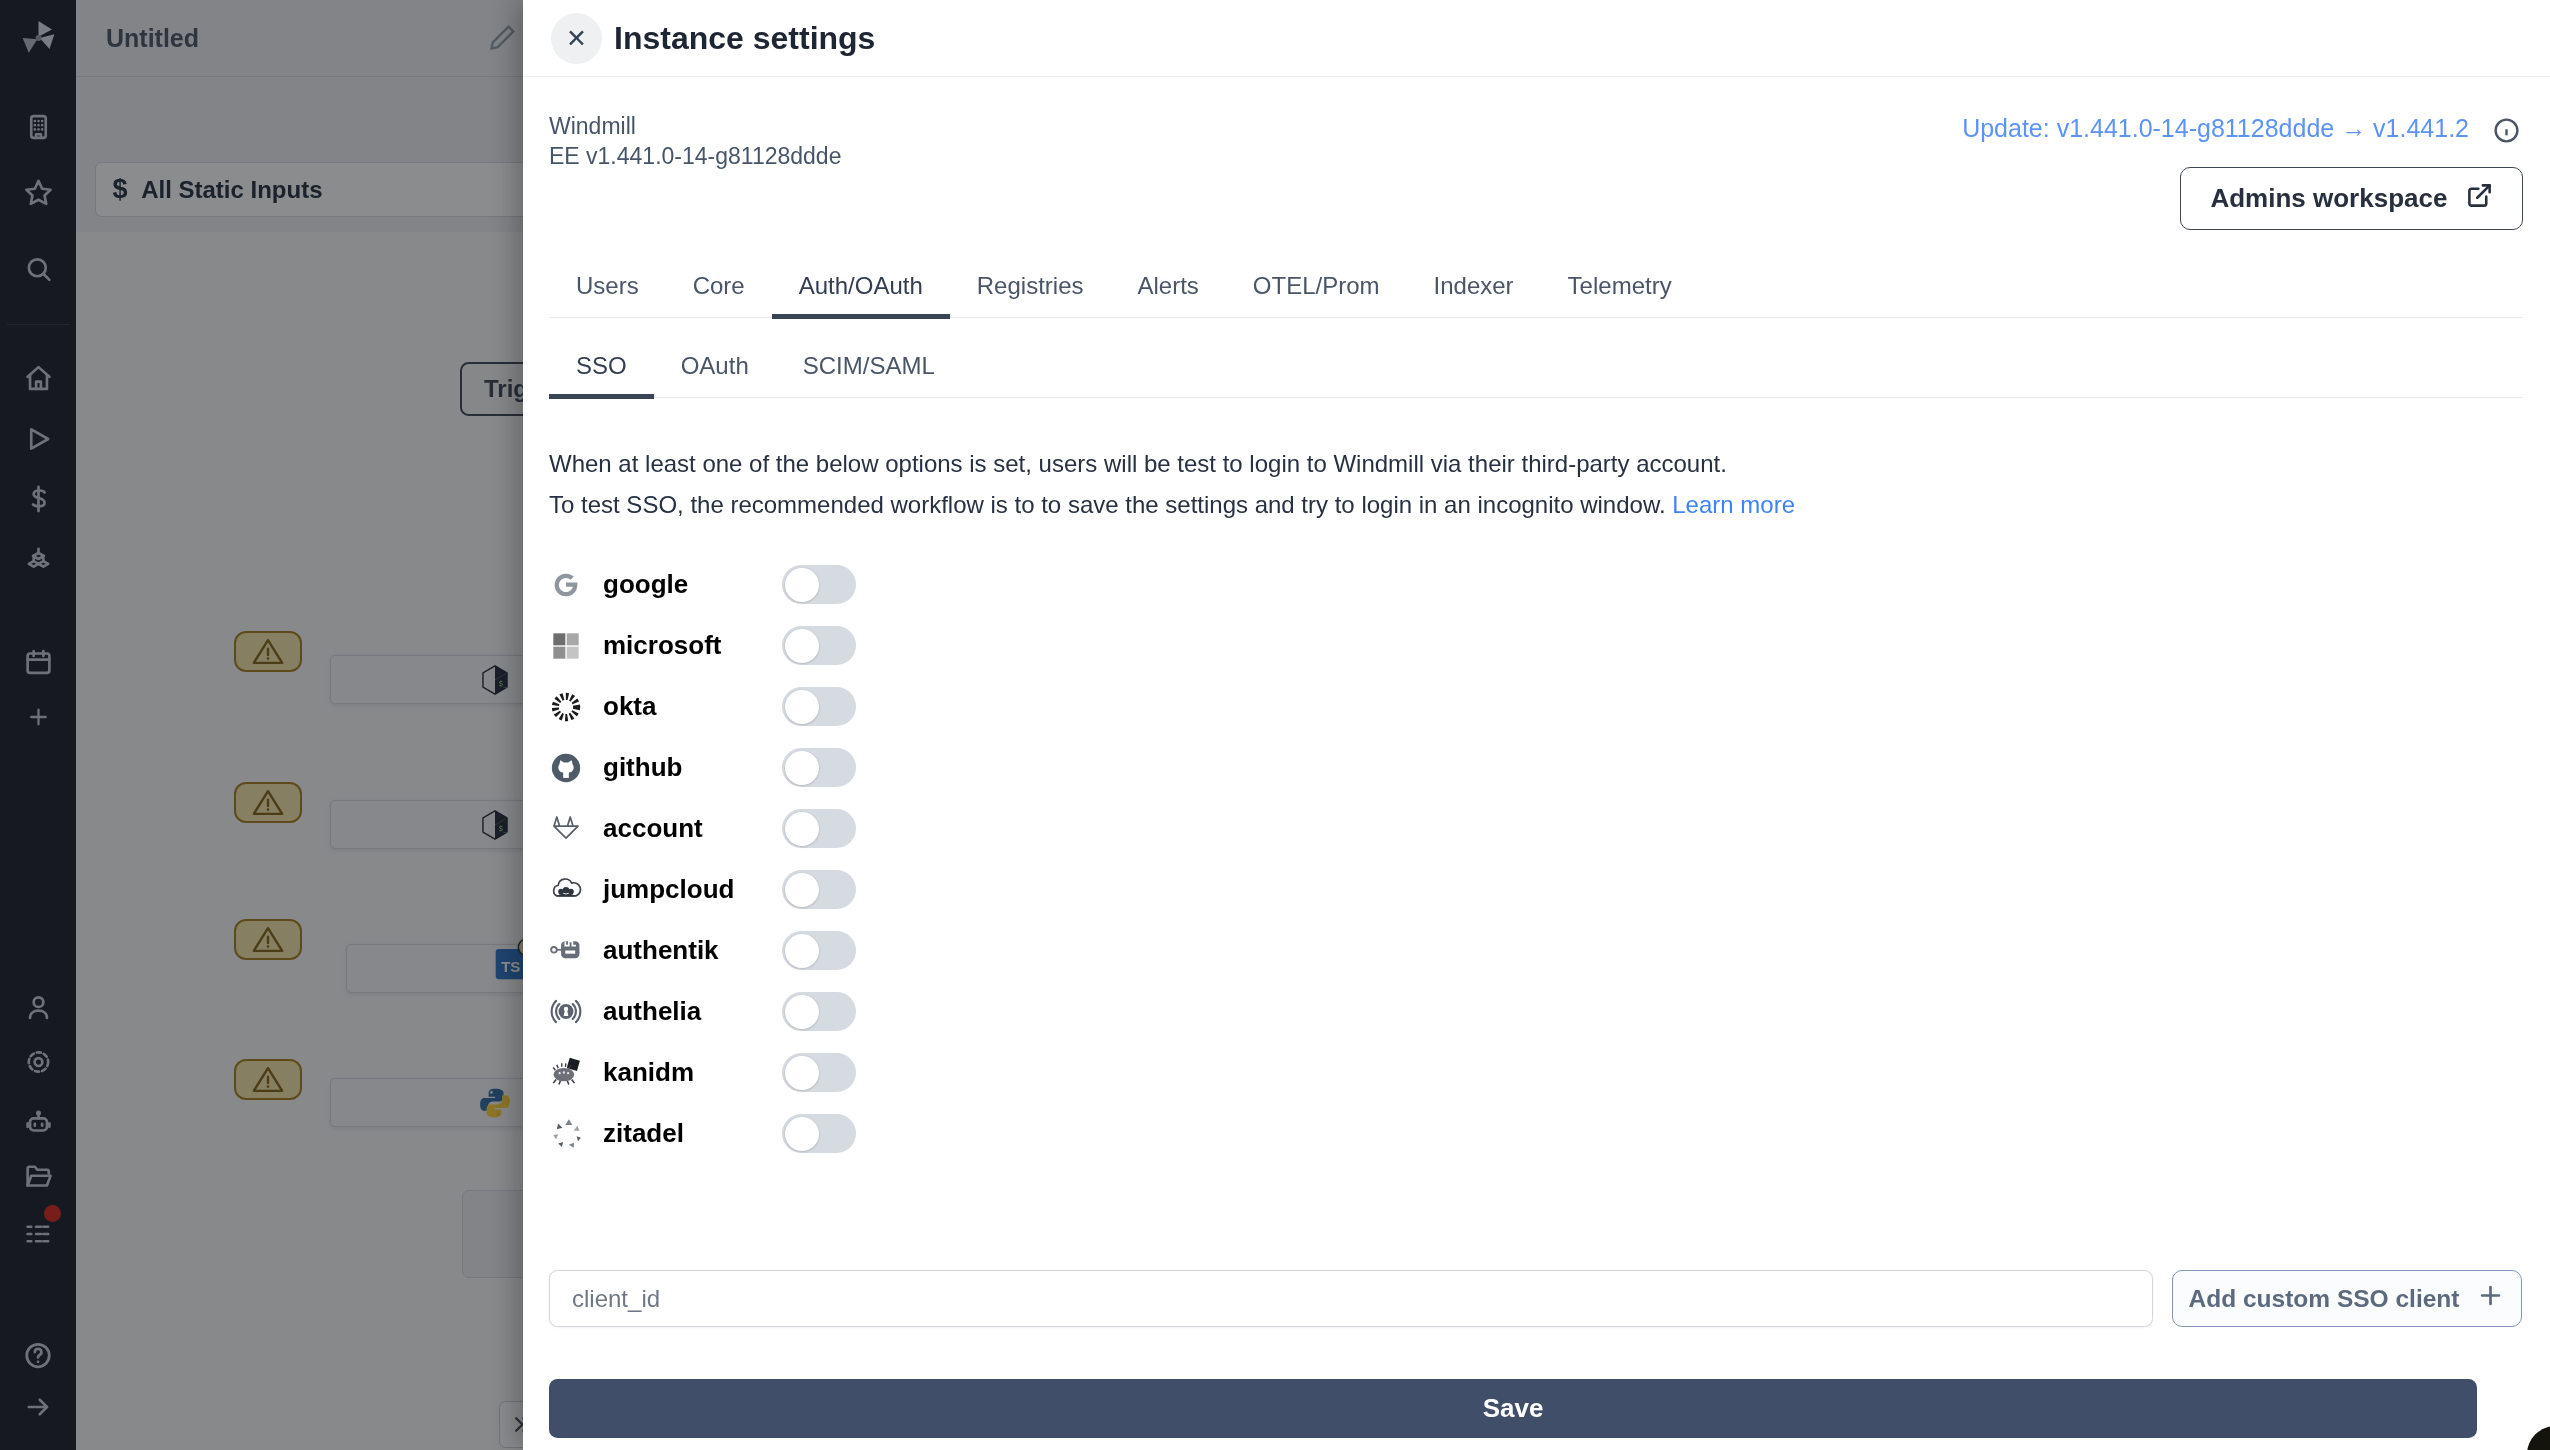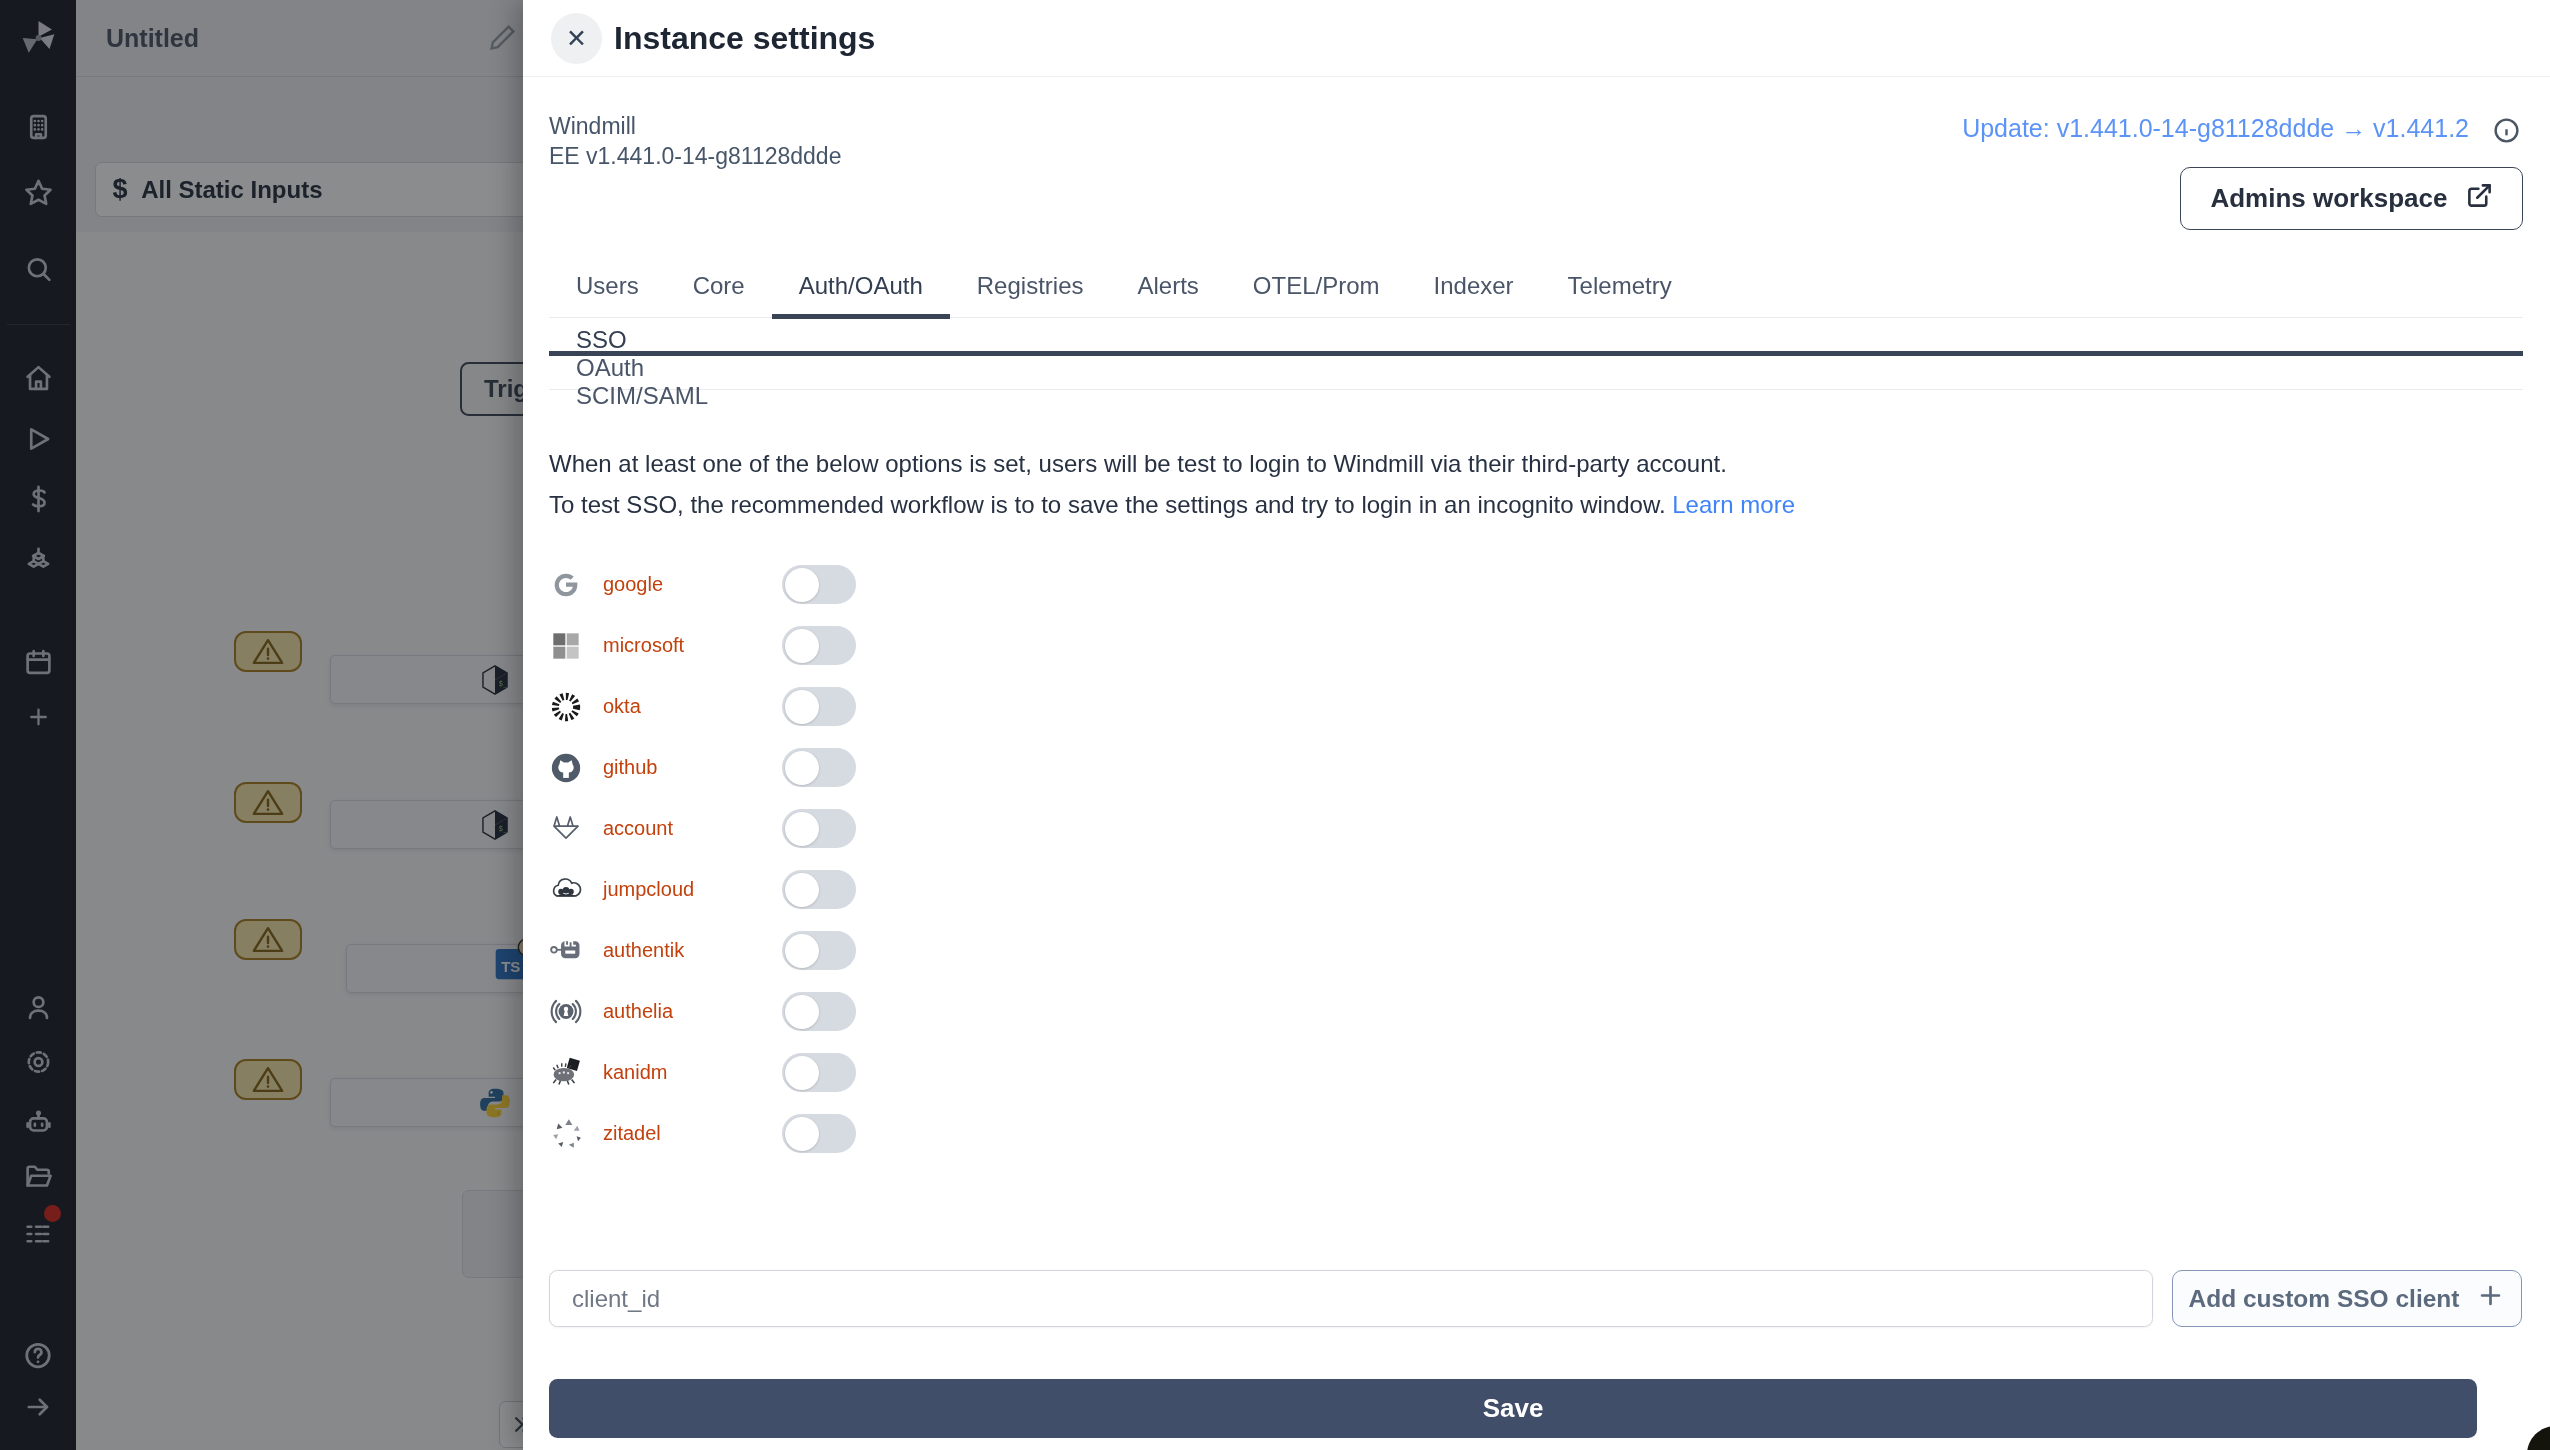--- a/index.html
+++ b/index.html
@@ -41,29 +41,29 @@
 
   .meta-left{position:absolute;left:26px;top:111px;font-size:23px;line-height:30px;color:#475569;}
   .update-link{position:absolute;top:114px;right:81px;font-size:25px;color:#5c93f7;white-space:nowrap;cursor:pointer;}
   .info-icon{position:absolute;top:116px;right:29px;}
   .admins-btn{position:absolute;right:27px;top:167px;height:63px;padding:0 29px;border:1.7px solid #3b4656;border-radius:10px;background:#ffffff;display:flex;align-items:center;gap:18.6px;font-size:26px;font-weight:700;color:#28303f;cursor:pointer;box-sizing:border-box;}
 
   .tabs{position:absolute;left:26px;top:254px;width:1974px;height:64px;display:flex;border-bottom:1.7px solid #e9eaec;box-sizing:border-box;}
   .tab{position:relative;display:flex;align-items:center;padding:0 27px;font-size:24px;color:#4a5568;cursor:pointer;white-space:nowrap;}
   .tab.active{color:#333e52;}
   .tab.active::after{content:"";position:absolute;left:0;right:0;bottom:-1.7px;height:5px;background:#394456;}
-  .subtabs{top:326px;flex-direction:column;}
+  .subtabs{top:334px;}
 
   .desc{position:absolute;left:26px;top:443px;font-size:24px;line-height:41px;color:#273142;}
   .desc a{color:#3f83f8;text-decoration:none;cursor:pointer;}
 
   .providers{position:absolute;left:26px;top:554px;width:845px;}
   .provider-row{position:relative;height:61px;display:flex;align-items:center;}
   .provider-icon{width:34px;height:34px;display:flex;align-items:center;justify-content:center;}
-  .provider-label{position:absolute;left:54px;font-size:20px;font-weight:400;color:#c2410c;}
+  .provider-label{position:absolute;left:54px;font-size:26px;font-weight:700;color:#000000;}
   .toggle{position:absolute;left:233px;width:74px;height:39px;border-radius:19.4px;background:#d6dae1;cursor:pointer;}
   .toggle .knob{position:absolute;left:2.5px;top:2.5px;width:34px;height:34px;border-radius:50%;background:#ffffff;box-shadow:0 0.8px 2.5px rgba(0,0,0,0.18);}
 
   .client-input{position:absolute;left:26px;top:1270px;width:1604px;height:57px;border:1.3px solid #d2d6dc;border-radius:8.5px;box-shadow:0 0.8px 2.5px rgba(0,0,0,0.06);font-family:"Liberation Sans",sans-serif;font-size:24px;color:#1f2937;padding:0 22px;box-sizing:border-box;outline:none;}
   .client-input::placeholder{color:#707785;}
   .add-custom-btn{position:absolute;left:1649px;top:1270px;width:350px;height:57px;background:#fbfcfe;border:1.7px solid #8396b8;border-radius:10px;display:flex;align-items:center;justify-content:center;gap:17px;font-size:24.5px;font-weight:600;color:#5c6a7e;cursor:pointer;box-sizing:border-box;text-align:right;}
   .save-btn{position:absolute;left:26px;top:1379px;width:1928px;height:59px;background:#414e6a;border:none;border-radius:8.5px;font-family:"Liberation Sans",sans-serif;font-size:26px;font-weight:600;color:#ffffff;cursor:pointer;}
   .corner-blob{position:absolute;left:2004px;top:1426px;width:57px;height:57px;border-radius:50%;background:#14140d;}
 </style>
 </head>

